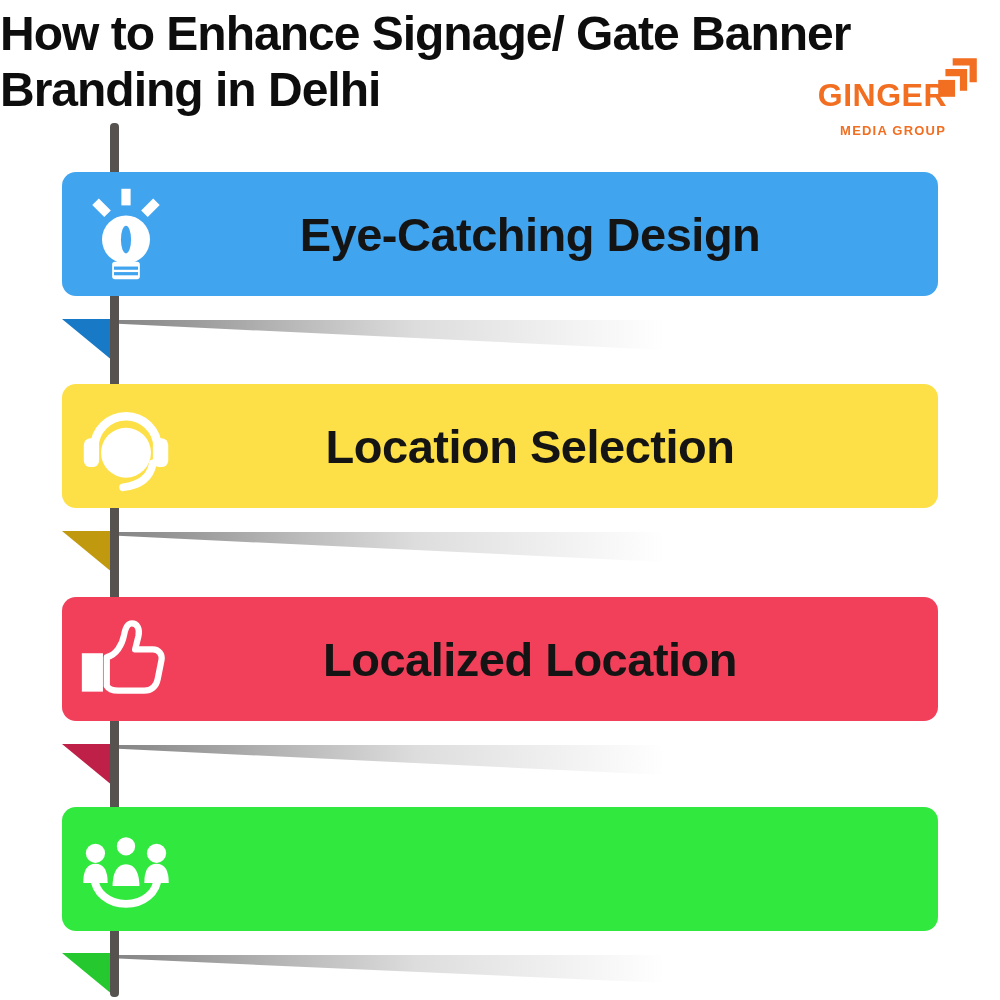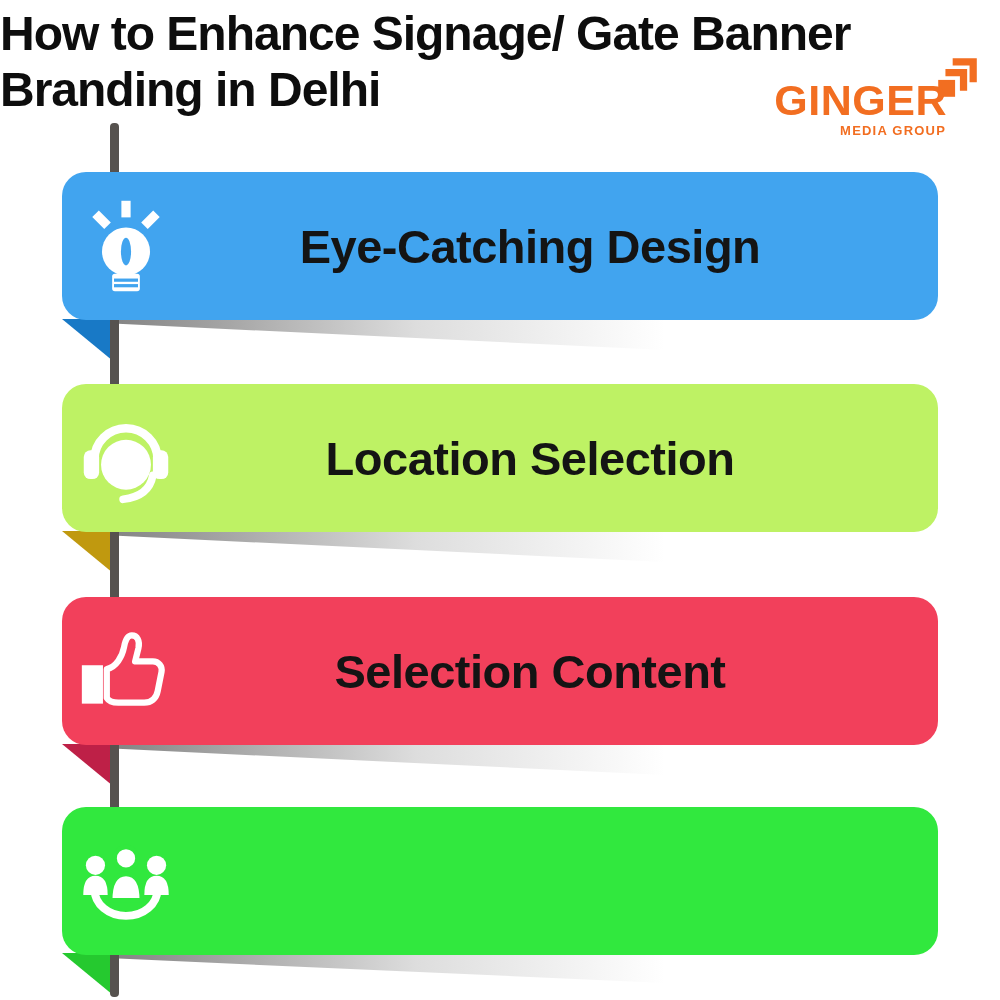--- a/index.html
+++ b/index.html
@@ -15,37 +15,37 @@
     text-align:left; color:#0d0d0d; font-weight:bold;
     font-size:48px; line-height:1.16; letter-spacing:-1px;
   }
   .title .t2 { display:block; padding-right:72px; }
 
   
   .logo { position:absolute; top:57px; right:22px; width:232px; height:84px; }
   .logo-mark { position:absolute; top:0; right:0; width:41px; height:41px; }
   .logo-name {
     position:absolute; top:22px; right:31px;
-    font-size:43px; font-weight:bold; letter-spacing:0.5px; line-height:1;
+    font-size:32px; font-weight:bold; letter-spacing:0.5px; line-height:1;
   }
   .logo-tagline {
     position:absolute; top:66px; right:32px;
     font-size:13px; font-weight:bold; letter-spacing:1.2px;
   }
 
   
   .pole {
     position:absolute; left:110px; top:123px; width:9px; height:874px;
     border-radius:4px; z-index:3;
   }
 
   
   .banner {
-    position:absolute; left:62px; width:876px; height:148px;
-    border-radius:24px; z-index:4;
+    position:absolute; left:62px; width:876px; height:124px;
+    border-radius:14px; z-index:4;
   }
   .banner .icon { position:absolute; left:16px; top:50%; transform:translateY(-50%); width:96px; height:96px; }
   .banner .icon svg { width:100%; height:100%; display:block; }
   .banner .label {
     position:absolute; left:60px; right:0; top:50%; transform:translateY(-50%);
     text-align:center; font-size:47px; font-weight:bold; color:#141414;
     letter-spacing:-0.5px; white-space:nowrap;
   }
   .b0 { top:172px; } .b1 { top:384px; } .b2 { top:597px; } .b3 { top:807px; }
 
@@ -105,41 +105,41 @@
         <circle cx="45" cy="58" r="26" fill="#fff"></circle>
         <ellipse cx="45" cy="58" rx="5.5" ry="15" fill="var(--hole)"></ellipse>
         <rect x="30" y="82" width="30" height="19" rx="3" fill="#fff"></rect>
         <line x1="32" y1="89" x2="58" y2="89" stroke="var(--hole)" stroke-width="3.5"></line>
         <line x1="32" y1="95" x2="58" y2="95" stroke="var(--hole)" stroke-width="3.5"></line>
       </svg>
     </span>
     <span class="label">Eye-Catching Design</span>
   </div>
 
-  <div class="banner b1" style="background: #bef264; --hole: #F0C32A;">
+  <div class="banner b1" style="background: #fde047; --hole: #F0C32A;">
     <span class="icon">
       <svg viewBox="0 0 100 100" aria-hidden="true">
         <path d="M17 52 a33 33 0 0 1 66 0" fill="none" stroke="#fff" stroke-width="9"></path>
         <circle cx="50" cy="57" r="26" fill="#fff"></circle>
         <rect x="6" y="42" width="16" height="30" rx="7" fill="#fff"></rect>
         <rect x="78" y="42" width="16" height="30" rx="7" fill="#fff"></rect>
         <path d="M78 68 Q 74 90 47 93" fill="none" stroke="#fff" stroke-width="8" stroke-linecap="round"></path>
       </svg>
     </span>
     <span class="label">Location Selection</span>
   </div>
 
   <div class="banner b2" style="background: rgb(242, 64, 91); --hole: #F2405B;">
     <span class="icon">
       <svg viewBox="0 0 100 100" aria-hidden="true">
         <rect x="4" y="44" width="22" height="40" fill="#fff"></rect>
         <path d="M30 78 V48 C40 46 46 35 48 25 C49.5 17 51.5 13 56 13 C62 13 64.5 19 63 26 L59.5 40 H78 C84 40 88 45 87 51 L83 71 C81.5 79 76 83 69 83 H42 C37 83 32 81.5 30 78 Z" fill="none" stroke="#fff" stroke-width="6.5" stroke-linejoin="round" stroke-linecap="round"></path>
       </svg>
     </span>
-    <span class="label">Selection Content</span>
+    <span class="label">Localized Location</span>
   </div>
 
   <div class="banner b3" style="background: rgb(49, 232, 62); --hole: #31E83E;">
     <span class="icon">
       <svg viewBox="0 0 110 96" aria-hidden="true">
         <circle cx="20" cy="30" r="11" fill="#fff"></circle>
         <path d="M6 64 Q6 42 20 42 Q34 42 34 64 Z" fill="#fff"></path>
         <circle cx="90" cy="30" r="11" fill="#fff"></circle>
         <path d="M76 64 Q76 42 90 42 Q104 42 104 64 Z" fill="#fff"></path>
         <path d="M19 58 a36 30 0 0 0 72 0" fill="none" stroke="#fff" stroke-width="9"></path>

